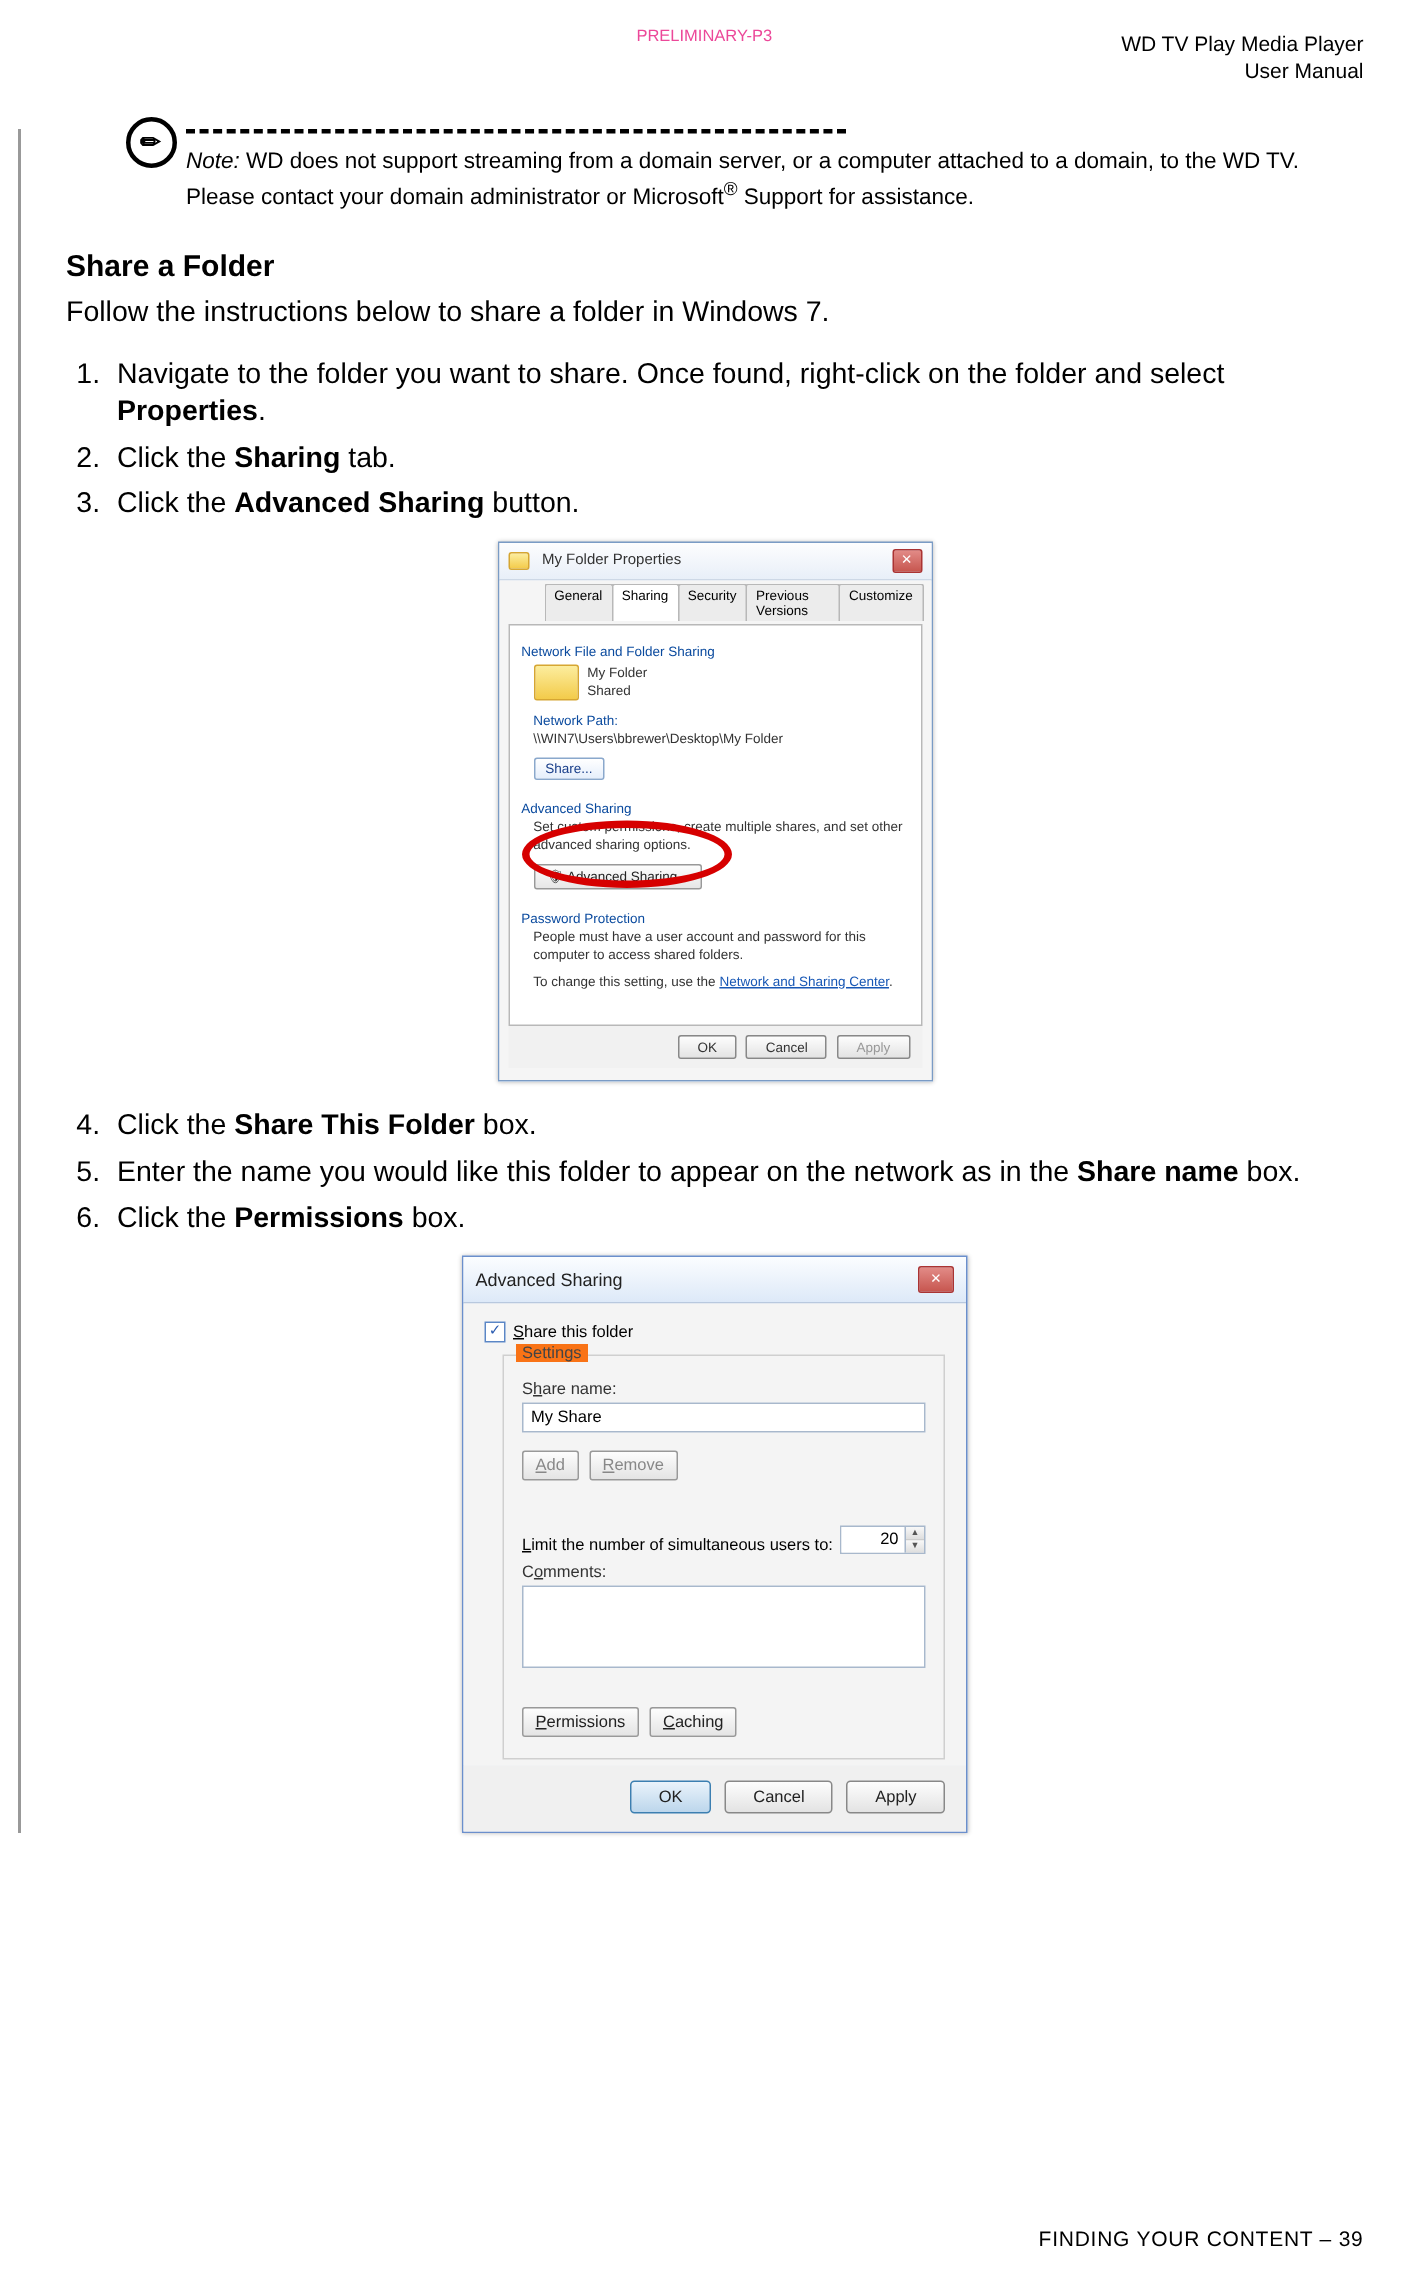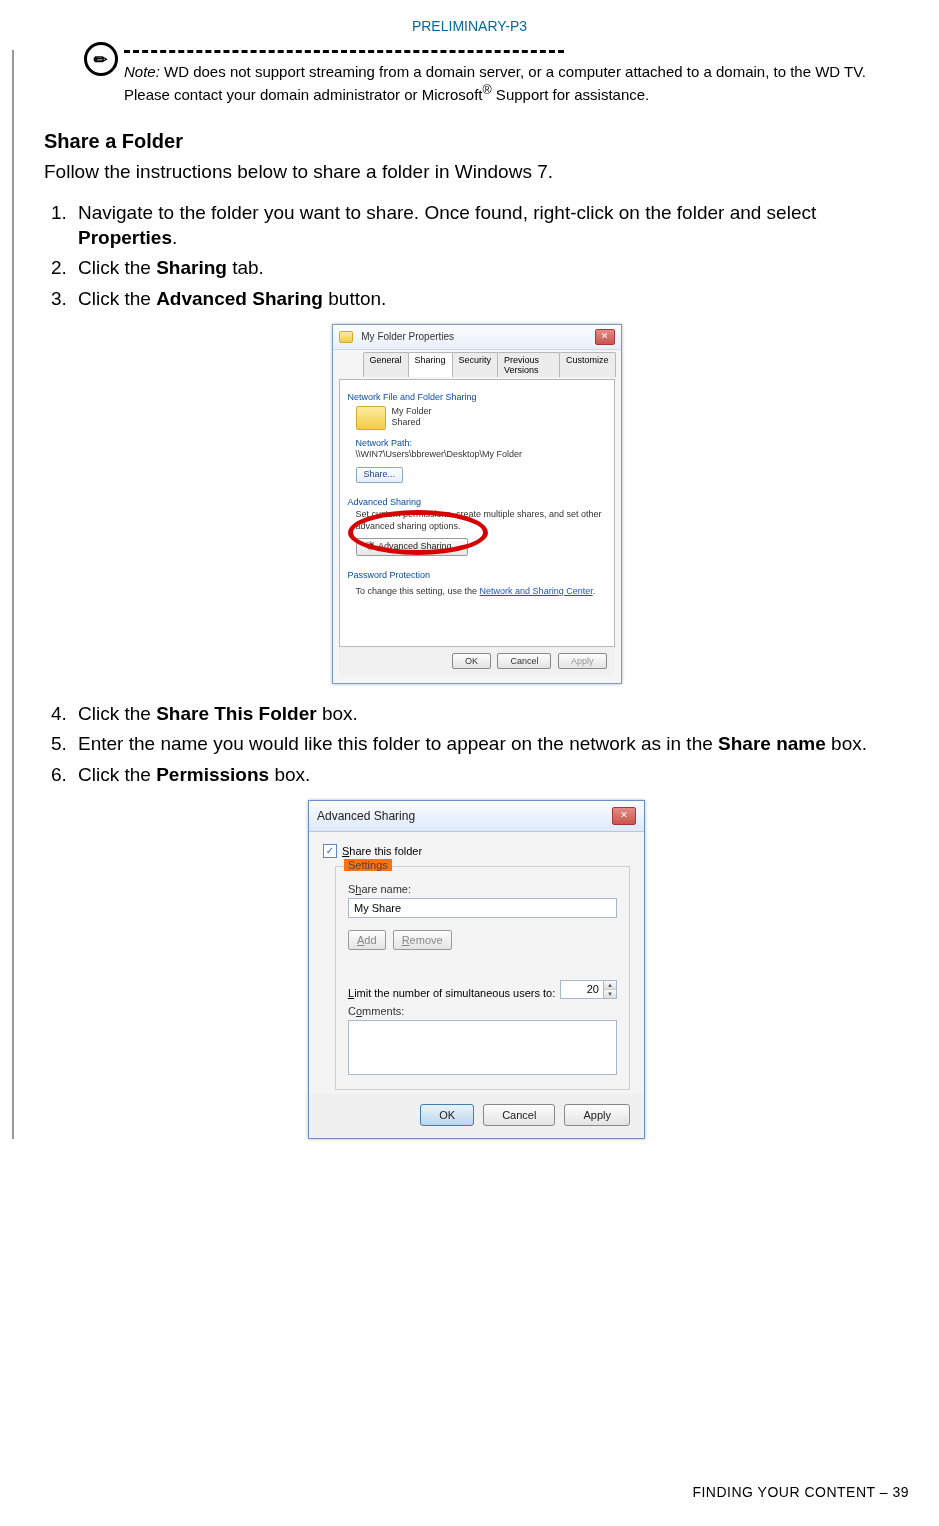--- a/index.html
+++ b/index.html
@@ -15,22 +15,22 @@
     position: relative;
     min-height: 1460px;
   }
   .top-header {
     display: flex;
     justify-content: space-between;
     align-items: flex-start;
     margin-bottom: 20px;
   }
   .preliminary {
-    color: #0369a1;
-    font-size: 14px;
+    color: #ec4899;
+    font-size: 11px;
     position: absolute;
     left: 50%;
     transform: translateX(-50%);
     top: 18px;
   }
   .product-title {
     text-align: right;
     font-size: 14px;
     line-height: 1.3;
   }
@@ -389,20 +389,24 @@
     letter-spacing: 0.5px;
   }
 </style>
 </head>
 <body>
 
 <div class="page">
   <div class="top-header">
     <span></span>
     <span class="preliminary">PRELIMINARY-P3</span>
+    <div class="product-title">
+      <span>WD TV Play Media Player</span><br>
+      <span>User Manual</span>
+    </div>
   </div>
 
   <div class="left-border">
 
     <div class="note-block">
       <span class="note-icon"></span>
       <div class="dashed-line"></div>
       <div class="note-text">
         <span class="note-label">Note:</span><span> WD does not support streaming from a domain server, or a computer attached to a domain, to the WD TV. Please contact your domain administrator or Microsoft</span><sup>®</sup><span> Support for assistance.</span>
       </div>
@@ -446,20 +450,21 @@
               <span class="btn-small">Share...</span>
             </div>
 
             <div class="group-label" style="margin-top:14px;">Advanced Sharing</div>
             <div class="indent">Set custom permissions, create multiple shares, and set other advanced sharing options.</div>
             <div class="indent" style="margin-top:6px;">
               <span class="adv-btn">🛡 <span>Advanced Sharing...</span></span>
             </div>
 
             <div class="group-label" style="margin-top:14px;">Password Protection</div>
+            <div class="indent">People must have a user account and password for this computer to access shared folders.</div>
             <div class="indent" style="margin-top:6px;">
               <span>To change this setting, use the </span><span class="link-text">Network and Sharing Center</span><span>.</span>
             </div>
 
             <div class="red-circle"></div>
           </div>
           <div class="dlg-footer">
             <span class="win-btn">OK</span>
             <span class="win-btn">Cancel</span>
             <span class="win-btn disabled">Apply</span>
@@ -498,20 +503,24 @@
               <span class="spinner">
                 <span class="spinner-val">20</span>
                 <span class="spinner-btns">
                   <span class="spin">▲</span>
                   <span class="spin">▼</span>
                 </span>
               </span>
             </div>
             <div class="field-label"><span>C</span><span class="underline-letter">o</span><span>mments:</span></div>
             <div class="comments-ta"></div>
+            <div style="margin-top:14px;">
+              <span class="btn2 enabled"><span class="underline-letter">P</span><span>ermissions</span></span>
+              <span class="btn2 enabled"><span class="underline-letter">C</span><span>aching</span></span>
+            </div>
           </div>
         </div>
         <div class="dlg2-footer">
           <span class="win-btn2 default">OK</span>
           <span class="win-btn2">Cancel</span>
           <span class="win-btn2">Apply</span>
         </div>
       </div>
     </div>
 

